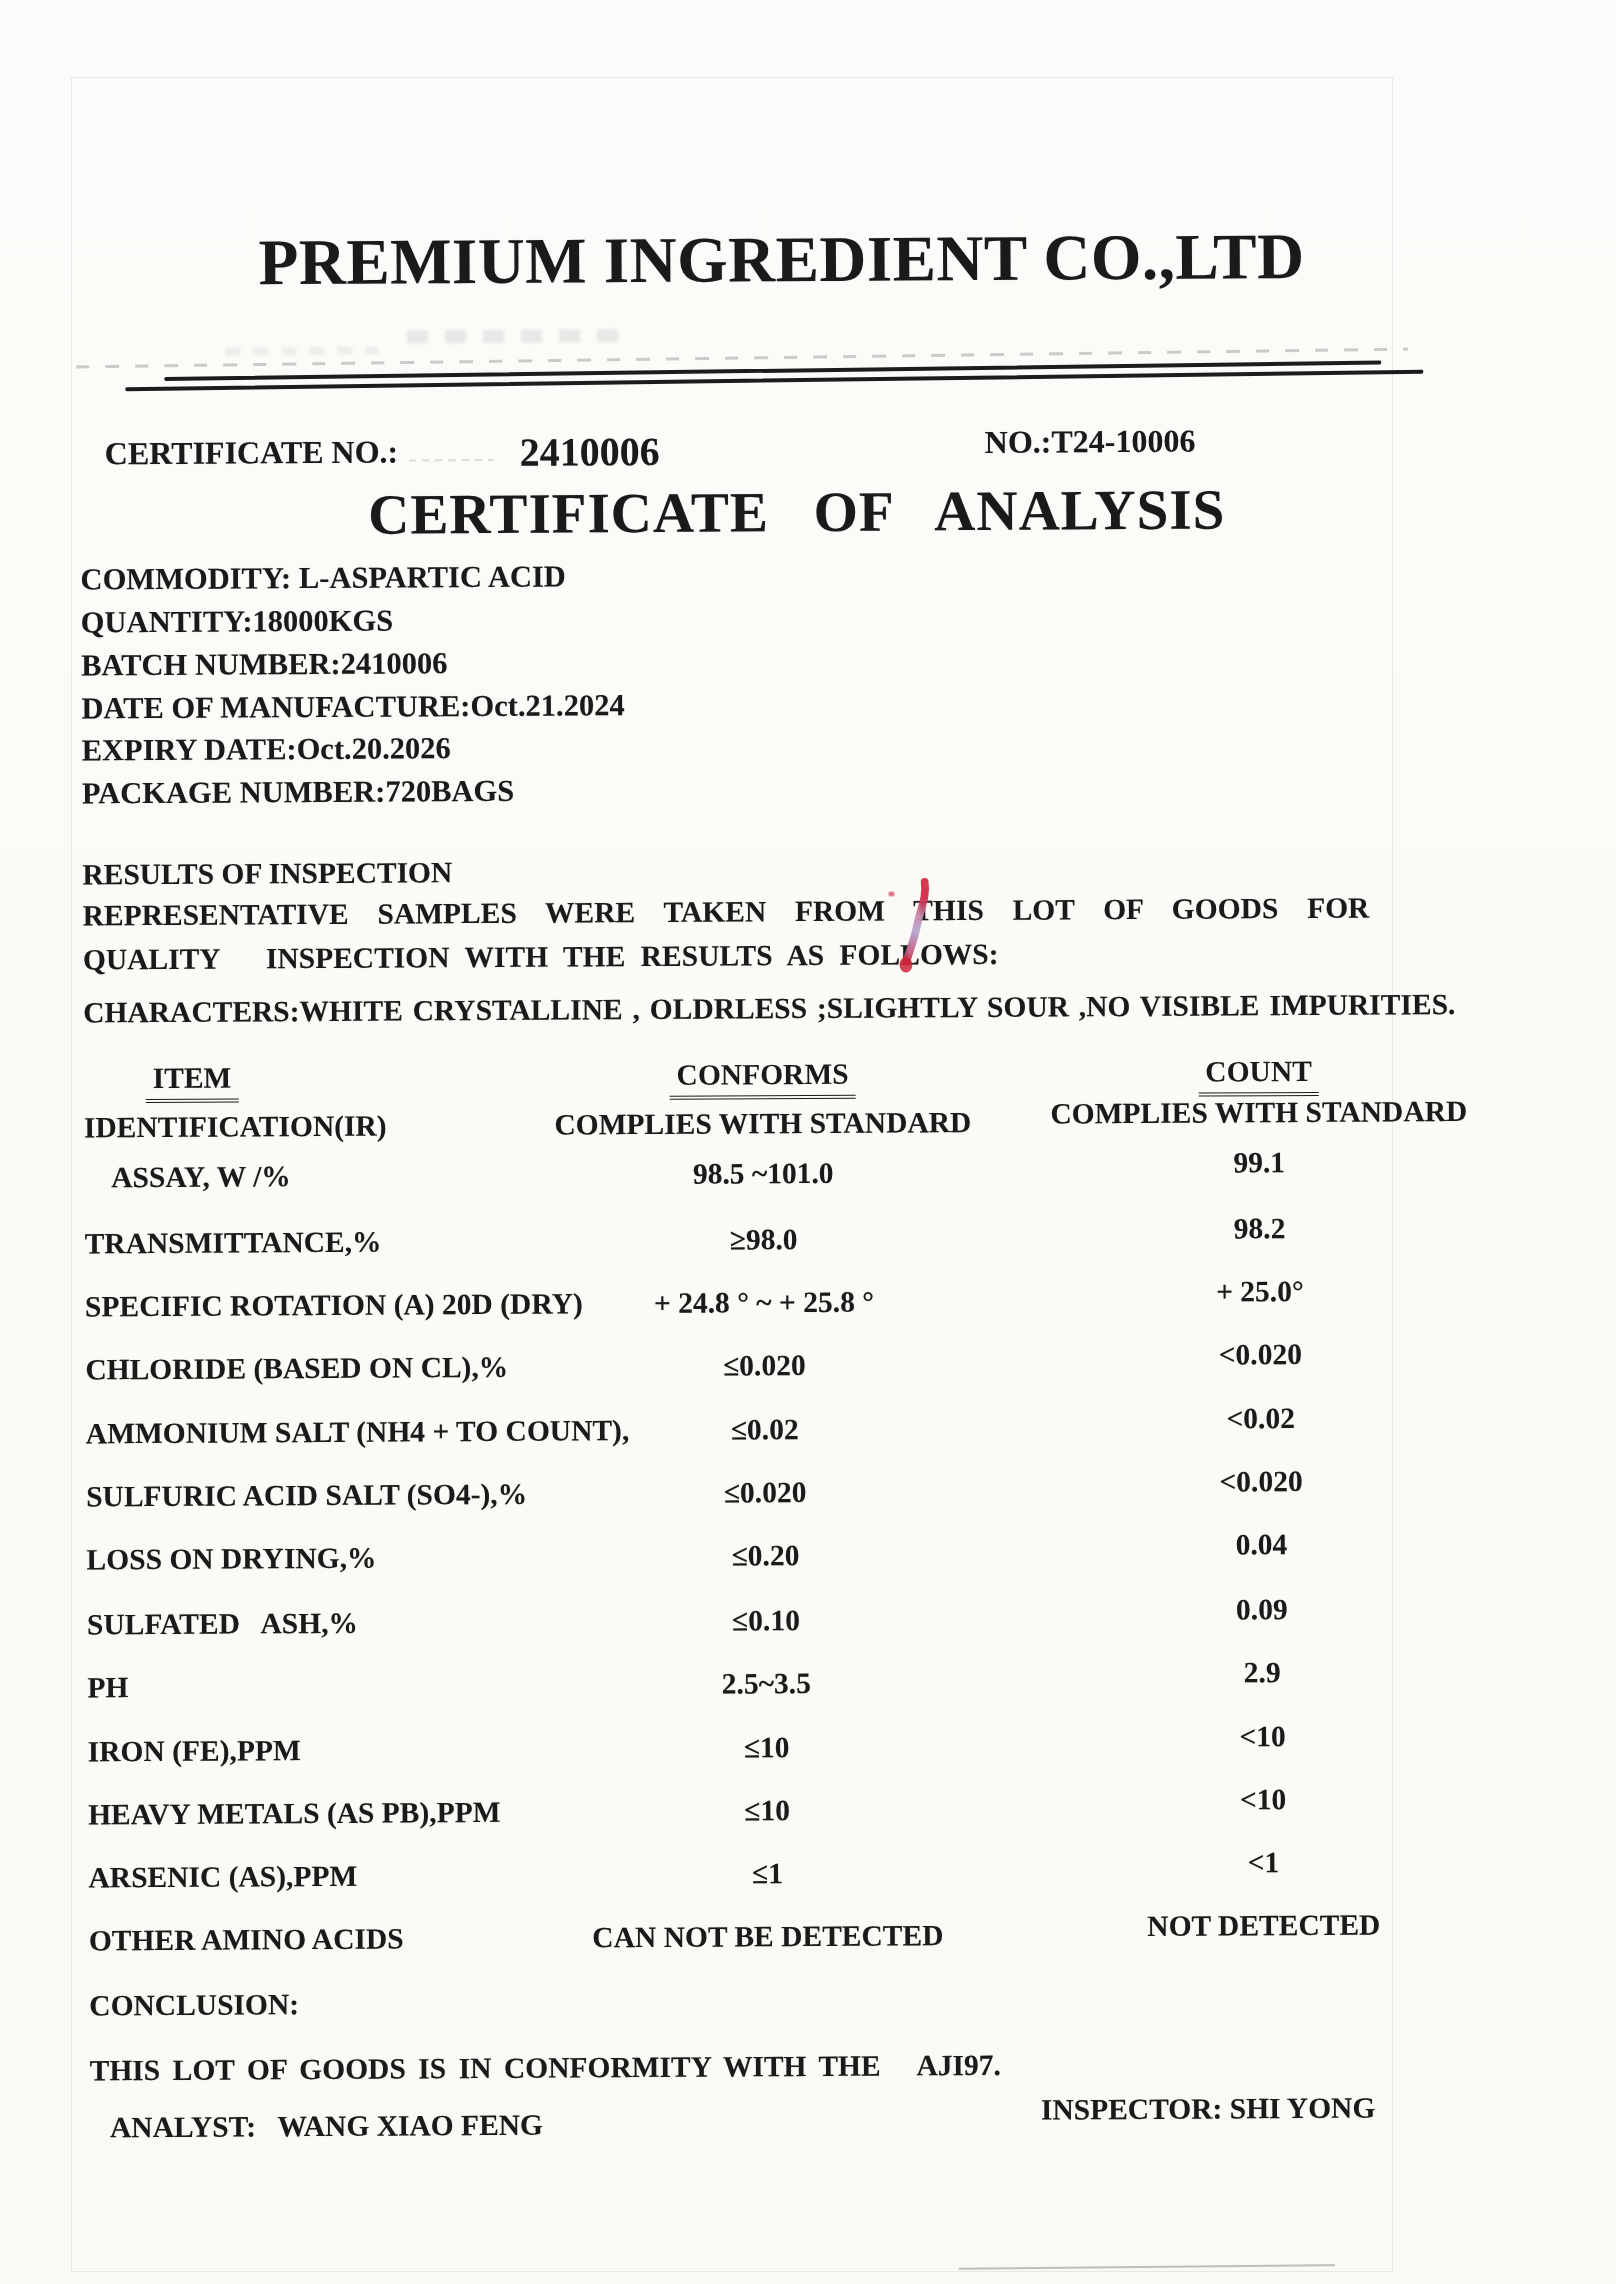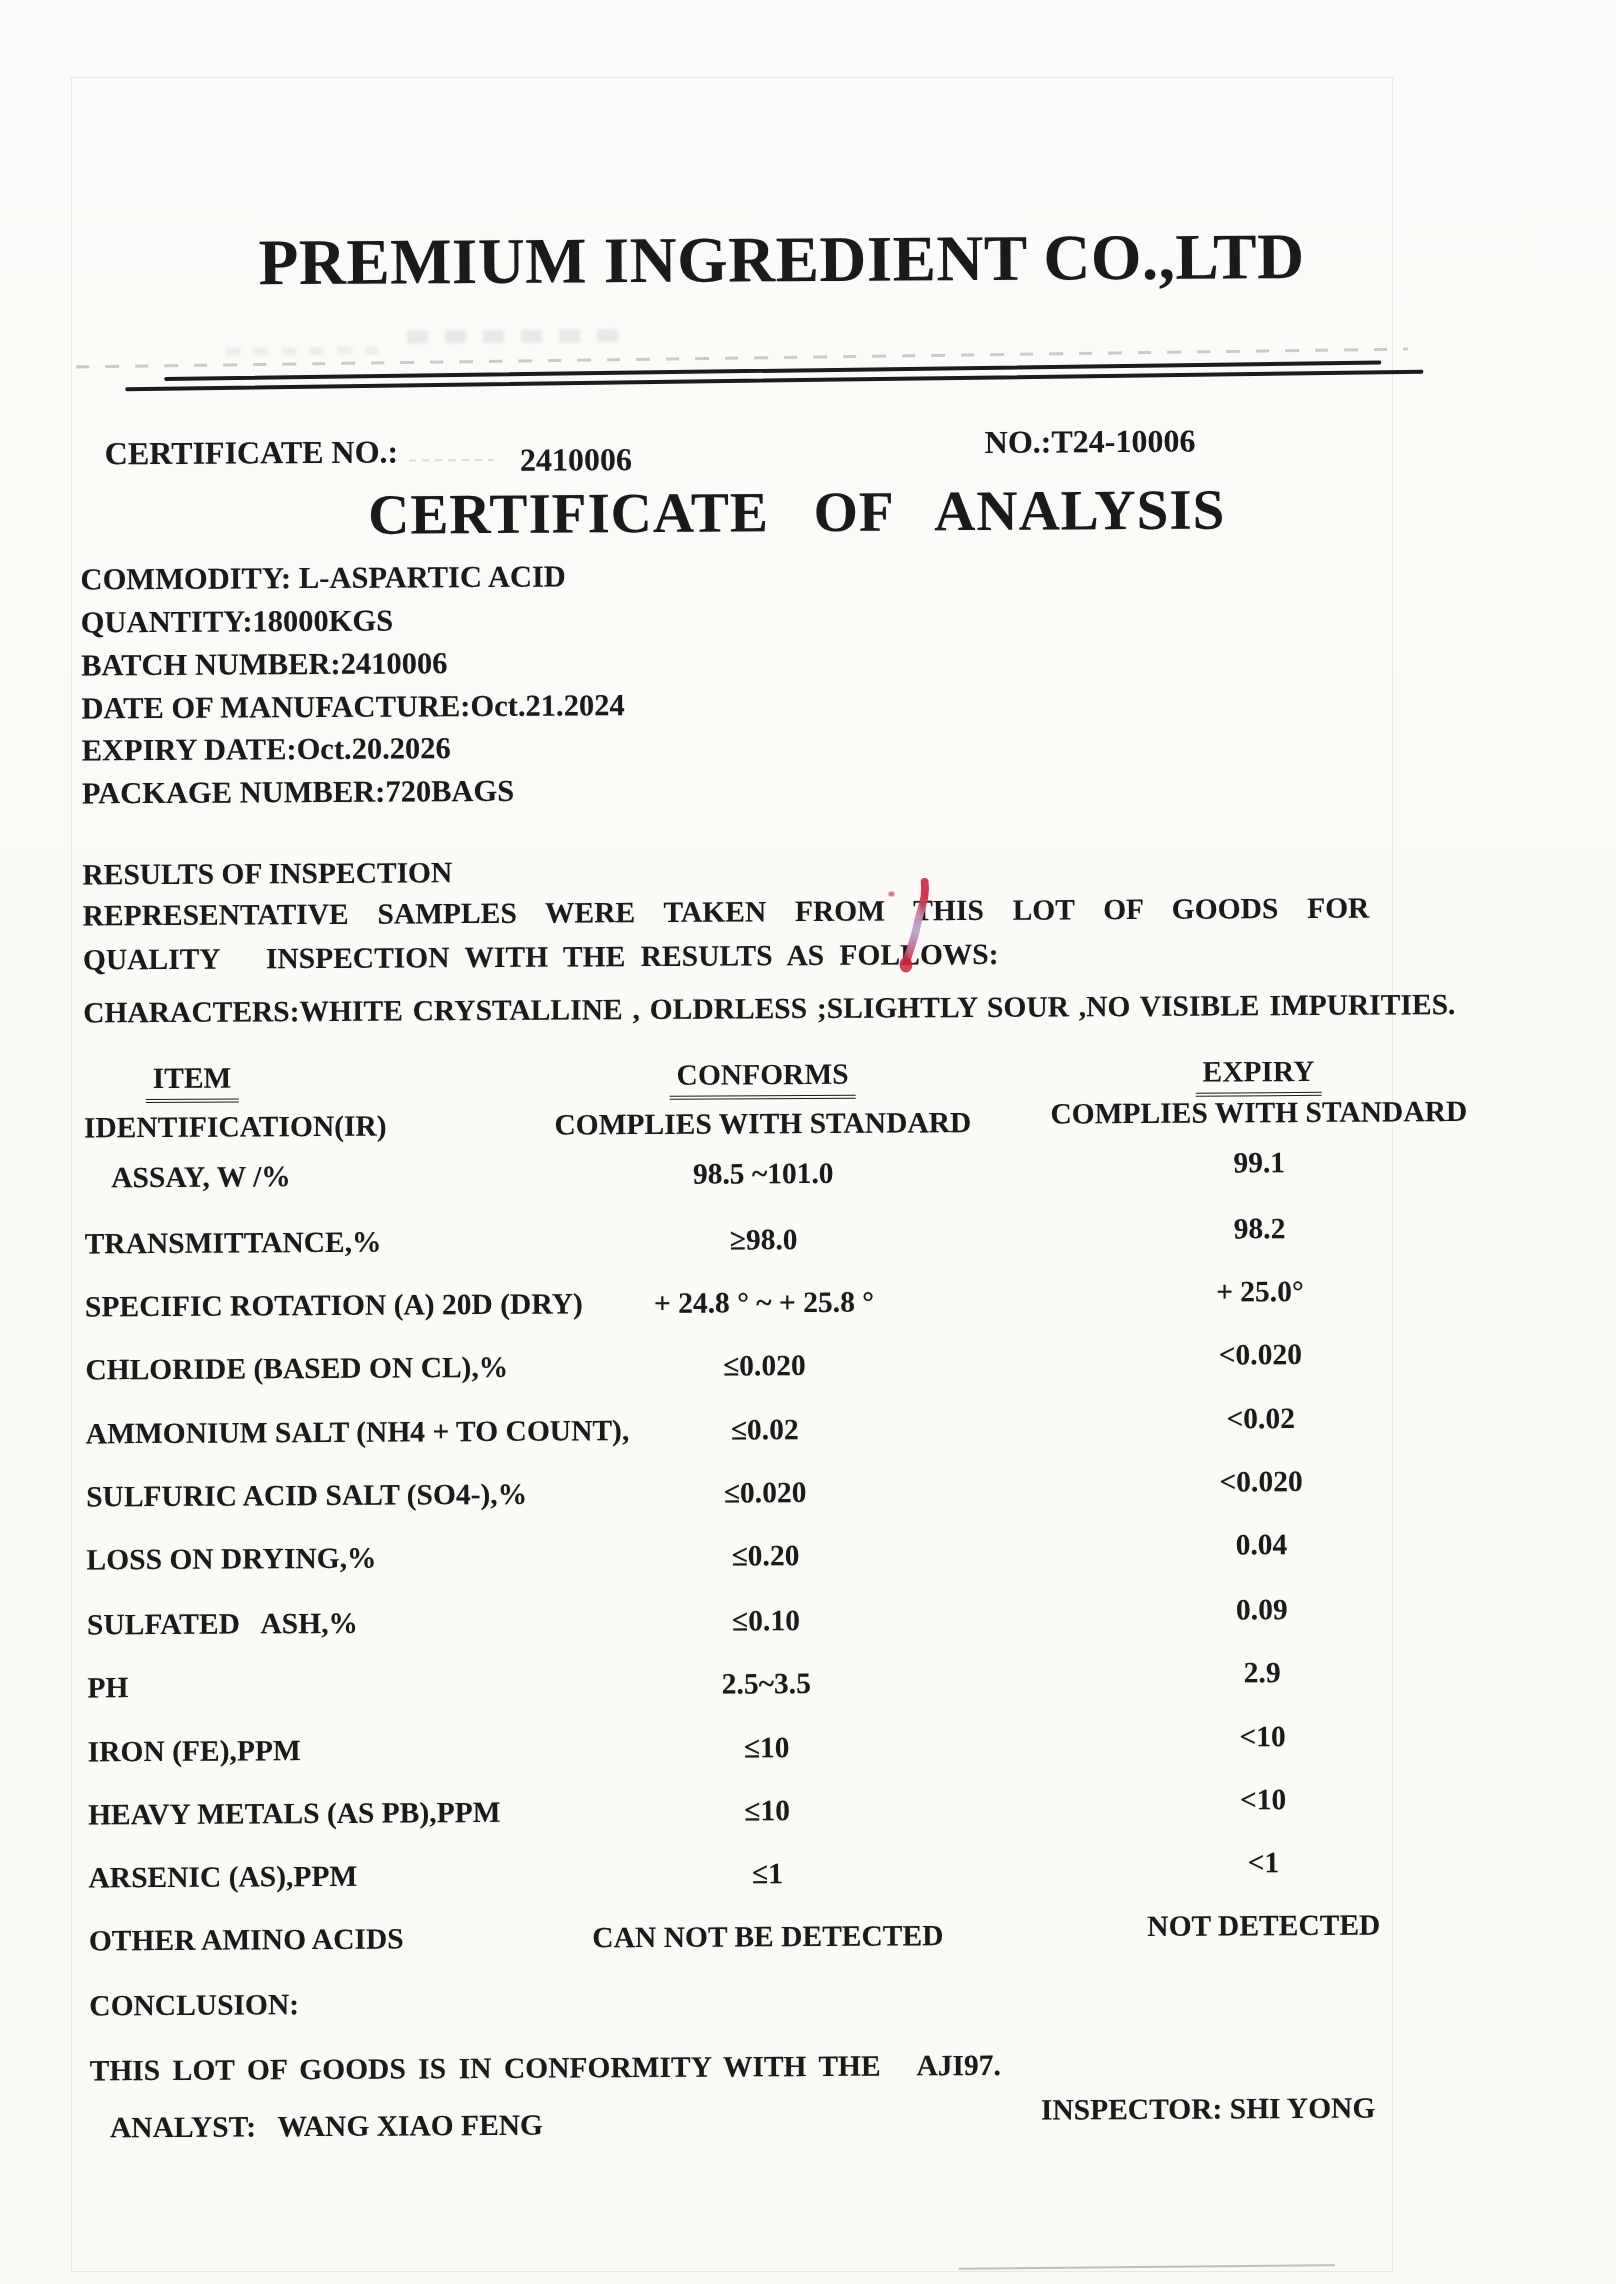--- a/index.html
+++ b/index.html
@@ -28,21 +28,21 @@
     background:repeating-linear-gradient(90deg,rgba(90,90,90,.55) 0 13.2px,transparent 13.2px 29.5px);
     transform:rotate(-0.42deg);transform-origin:left center;filter:blur(0.4px);}
 
   .rule1{position:absolute;left:169px;top:373px;width:1217px;height:4.1px;background:#1c1c1c;
     transform:rotate(-0.42deg);transform-origin:left center;border-radius:1.5px;}
   .rule2{position:absolute;left:130px;top:383px;width:1298px;height:4.1px;background:#1c1c1c;
     transform:rotate(-0.42deg);transform-origin:left center;border-radius:1.5px;}
 
   .company{left:264px;top:222px;font-size:65px;letter-spacing:0.5px;}
   .cert-label{left:109px;top:431px;font-size:32px;}
-  .cert-value{left:524px;top:428px;font-size:32px;margin-top:12px;}
+  .cert-value{left:524px;top:428px;font-size:40px;}
   .doc-no{left:989px;top:425px;font-size:32px;}
   .white-patch-dashes{position:absolute;left:413px;top:457px;width:85px;height:1.5px;opacity:.5;
     background:repeating-linear-gradient(90deg,rgba(110,110,110,.45) 0 7.1px,transparent 7.1px 13.2px);}
   .doc-title{left:372px;top:479px;font-size:57px;word-spacing:29.5px;letter-spacing:1px;}
 
   .info{left:84px;font-size:30.5px;}
   .insp{left:84px;font-size:29.5px;}
   .stmt1{word-spacing:21.4px;}
   .stmt2{word-spacing:8.1px;}
   .chars{word-spacing:2.5px;}
@@ -116,21 +116,21 @@
         </linearGradient>
       </defs>
       <path d="M 88 12 C 93 48, 78 72, 71 106 C 64 140, 54 162, 47 186" fill="none" stroke="url(#penGrad)" stroke-width="17" stroke-linecap="round" opacity="0.92"></path>
       <ellipse cx="46" cy="193" rx="14" ry="17" fill="#cb2337" opacity="0.85"></ellipse>
     </svg>
     <div class="pen-speck"></div>
 
     <div class="trow" style="top:1058px">
       <span class="c-item" style="left:146px"><span class="uline">ITEM</span></span>
       <span class="col-conf"><span class="uline">CONFORMS</span></span>
-      <span class="col-res"><span class="uline">EXPIRY</span></span>
+      <span class="col-res"><span class="uline">COUNT</span></span>
     </div>
 
     <div class="trow" style="top:1107px">
       <span class="c-item">IDENTIFICATION(IR)</span>
       <span class="c-conf">COMPLIES WITH STANDARD</span>
       <span class="c-res">COMPLIES WITH STANDARD</span>
     </div>
     <div class="trow" style="top:1157px">
       <span class="c-item indent">ASSAY, W /%</span>
       <span class="c-conf">98.5 ~101.0</span>

